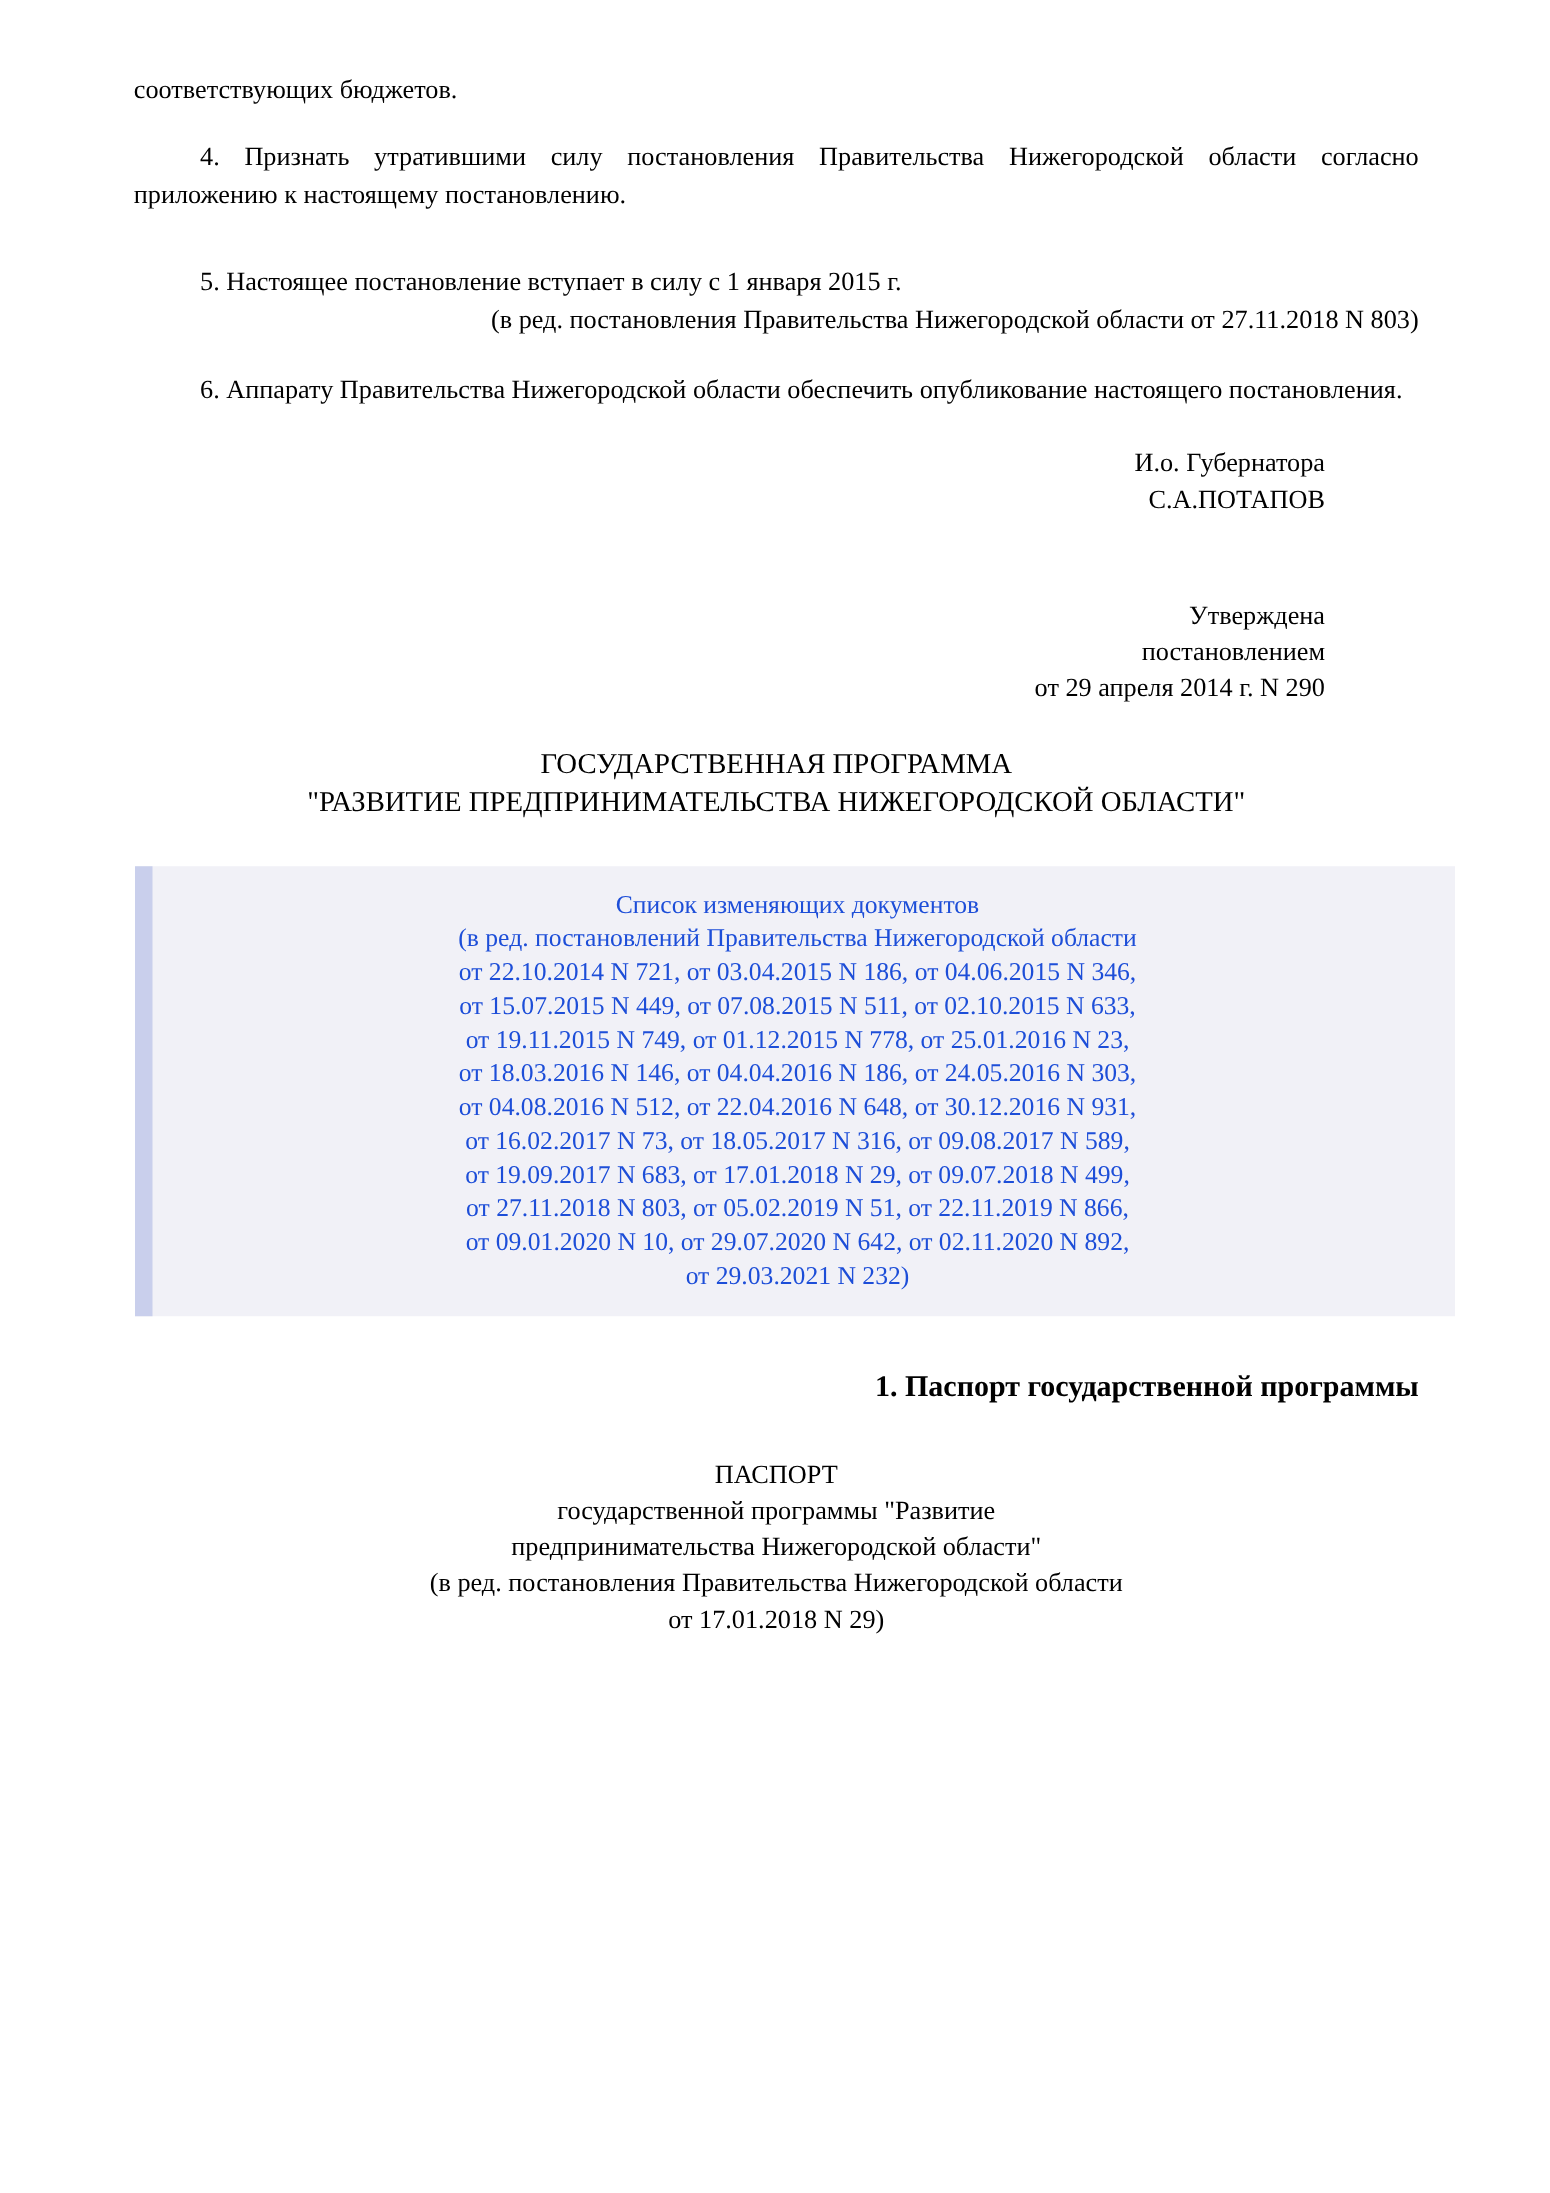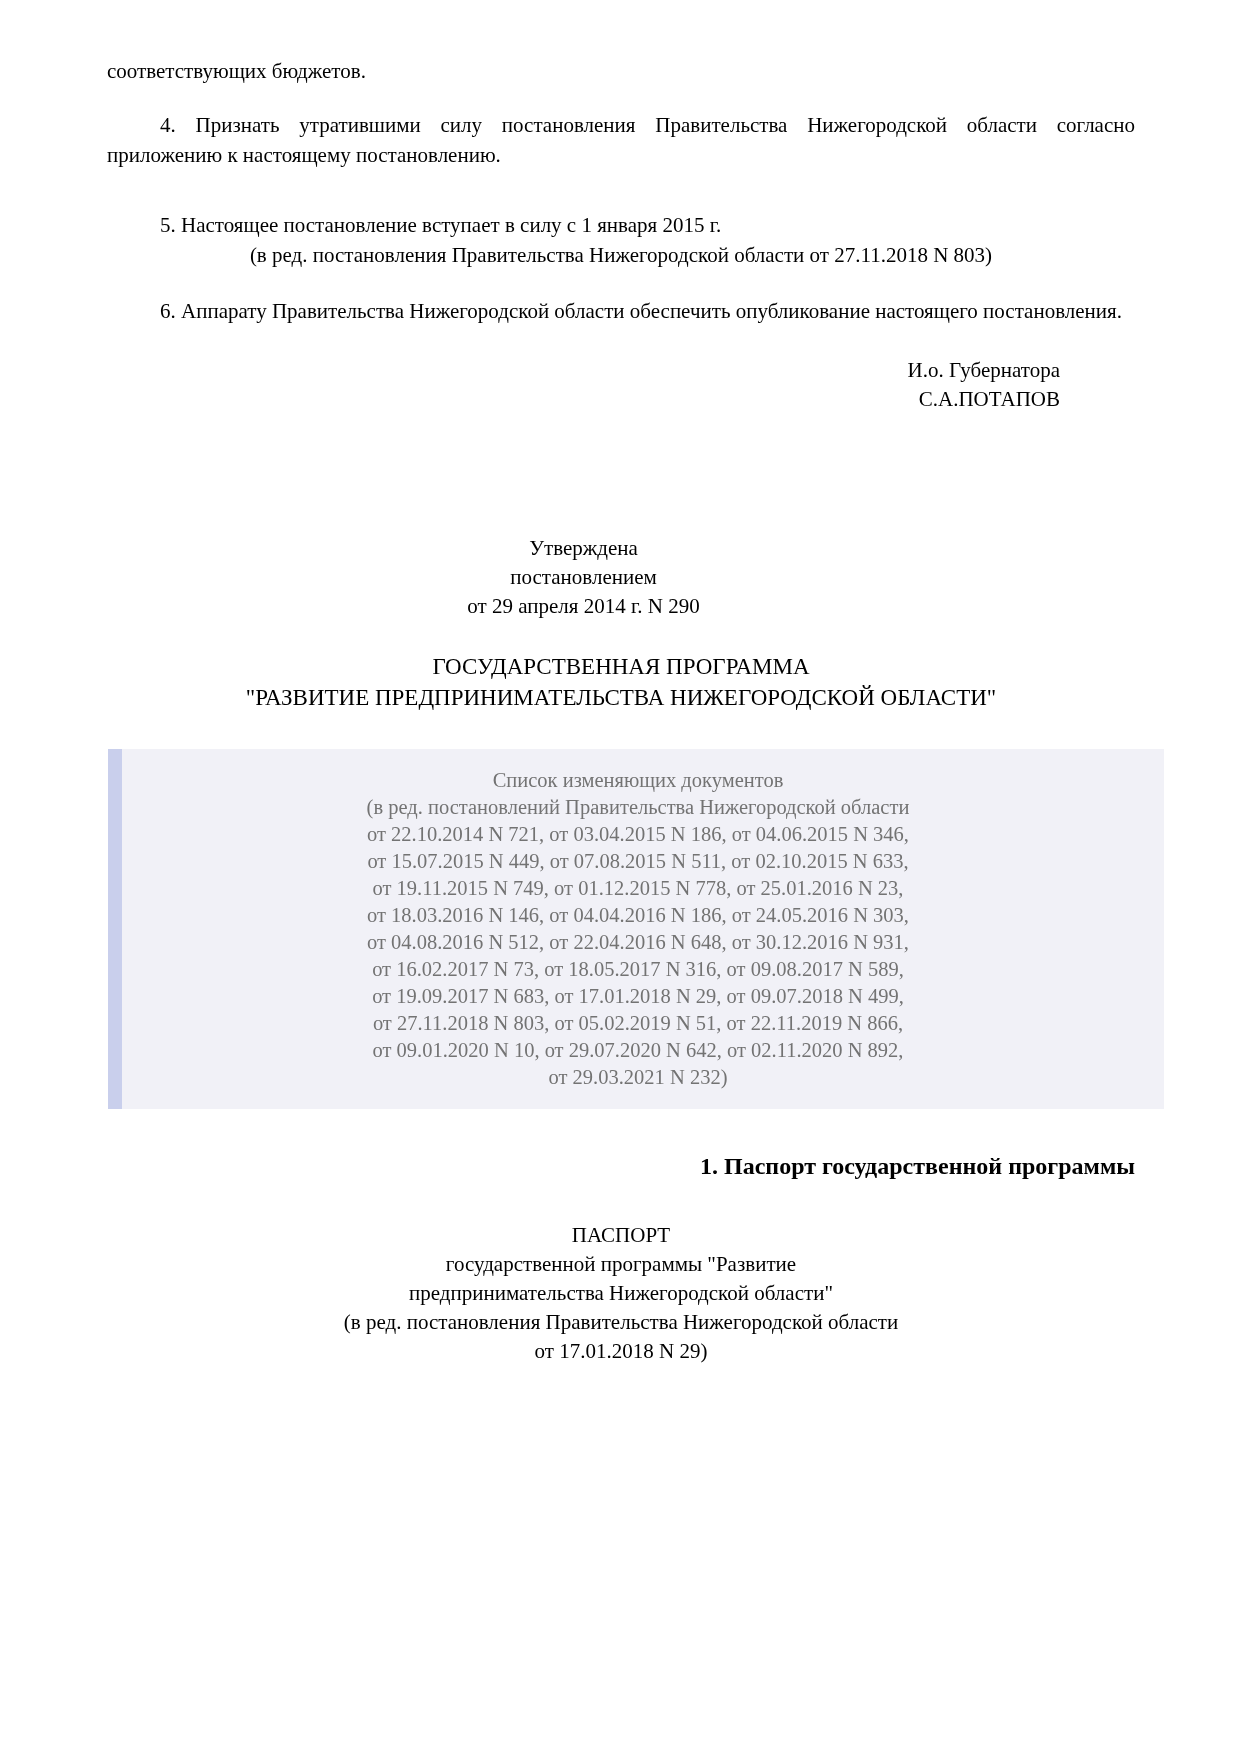--- a/index.html
+++ b/index.html
@@ -18,45 +18,45 @@
   .para {
     text-align: justify;
     line-height: 30px;
     margin: 0;
   }
   .indent { text-indent: 53px; }
   .mt-28 { margin-top: 24px; }
   .mt-40 { margin-top: 40px; }
   .mt-24 { margin-top: 26px; }
 
-  .ednote { line-height: 30px; text-align: center; }
+  .ednote { line-height: 30px; text-align: right; }
 
   .right-block {
     text-align: right;
     padding-right: 75px;
     line-height: 29px;
   }
   .signature { margin-top: 30px; text-align: right; }
-  .approval { margin-top: 120px; text-align: center; }
+  .approval { margin-top: 64px; }
 
   .program-title {
     margin-top: 30px;
     text-align: center;
     font-weight: normal;
     font-size: 23px;
     line-height: 31px;
   }
 
   .amend-box {
     margin: 36px 76px 0 108px;
     background: #f1f1f7;
     border-left: 14px solid #c9cfec;
     padding: 18px 10px 18px 0;
     text-align: center;
-    color: #737373;
+    color: #1d4ed8;
     font-size: 20.5px;
     line-height: 27px;
   }
 
   .section-heading {
     margin-top: 42px;
     padding-left: 53px;
     font-weight: bold;
     font-size: 24px;
     line-height: 30px;

